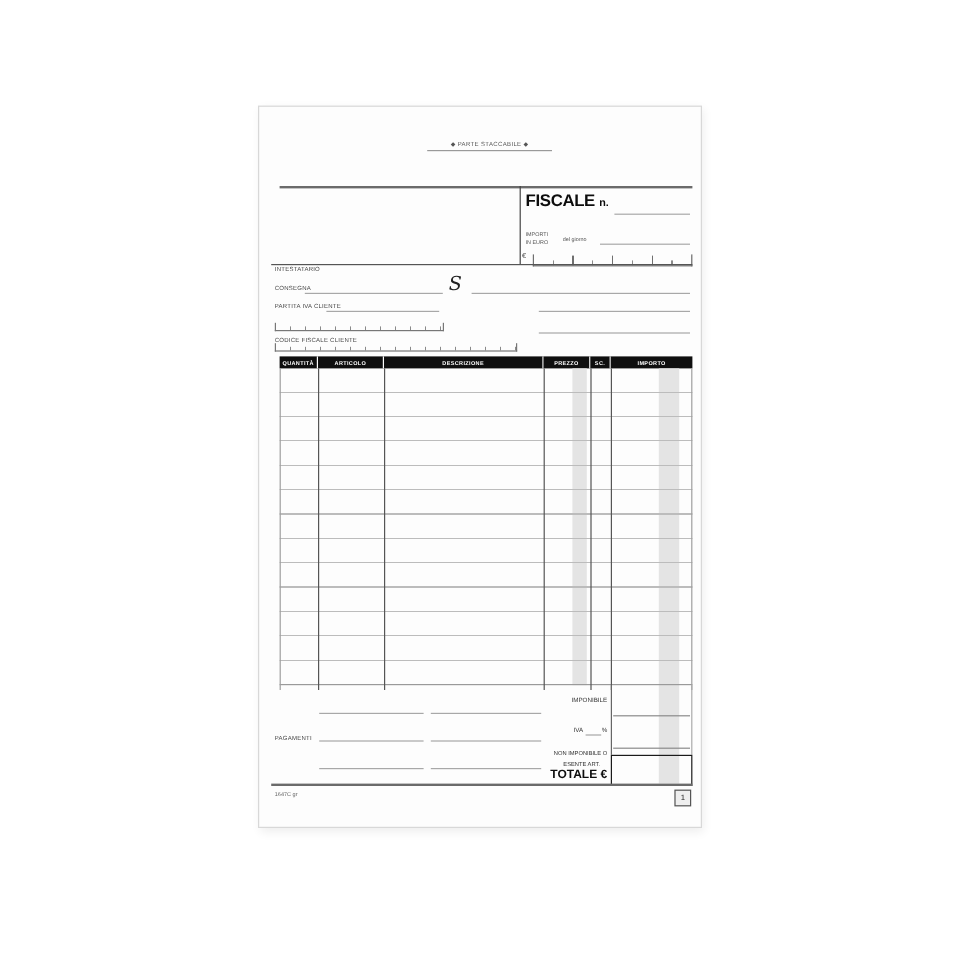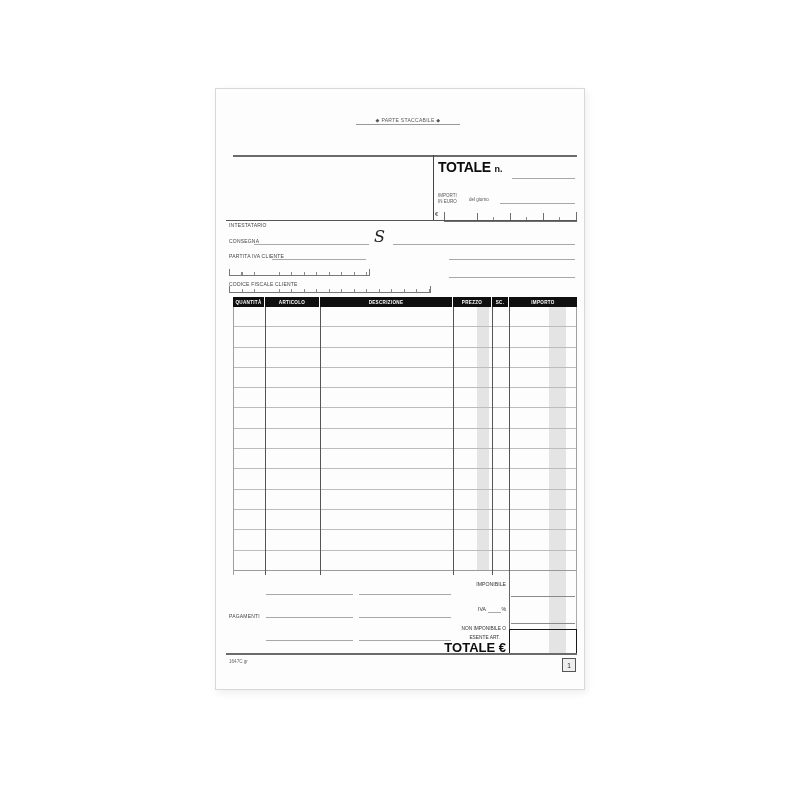--- a/index.html
+++ b/index.html
@@ -37,39 +37,39 @@
       border-right:1px solid #fdfdfd;white-space:nowrap;overflow:hidden;}
   .thead .cell:last-child{border-right:none;}
   .tbody{position:absolute;left:17px;top:218px;width:344px;height:264px;
       border-bottom:1px solid #9a9a9a;box-sizing:border-box;
       background-image:repeating-linear-gradient(180deg, transparent 0 19.3px, #bcbcbc 19.3px 20.3px);}
   .vline{position:absolute;width:1px;background:#555;top:218px;height:268px;}
   .vline.edge{background:#9f9f9f;}
   .strip{position:absolute;background:#e4e4e4;}
   
   .tot-lbl{position:absolute;font-size:5.2px;color:#333;text-align:right;white-space:nowrap;}
-  .totale{position:absolute;font-size:13px;font-weight:bold;color:#0d0d0d;white-space:nowrap;}
+  .totale{position:absolute;font-size:10px;font-weight:bold;color:#0d0d0d;white-space:nowrap;}
   .totale-box{position:absolute;left:293px;top:540px;width:68px;height:26px;border:1.5px solid #1a1a1a;box-sizing:border-box;}
   .footer-code{position:absolute;left:13px;top:570px;font-size:4.6px;color:#666;white-space:nowrap;}
   .page-box{position:absolute;left:346px;top:569px;width:12px;height:12px;border:1px solid #555;background:#eeeeee;
       font-size:6.5px;color:#222;display:flex;align-items:center;justify-content:center;}
 </style>
 </head>
 <body>
 
 <div class="canvas">
   <div class="sheet">
 
     <div class="tear">◆  PARTE STACCABILE  ◆</div>
 
     <div class="rule" style="left:17px;top:66px;width:344px;height:2px;"></div>
     <div class="rule" style="left:217px;top:66px;width:1px;height:65px;background:#444;"></div>
 
     <div class="fattura-title">
-      <span>TOTALE</span>
+      <span>FISCALE</span>
       <span class="n">n.</span>
     </div>
     <div class="line light" style="left:296px;top:89px;width:63px;"></div>
 
     <div class="smallstack">
       <div>IMPORTI</div>
       <div>IN EURO</div>
     </div>
     <div class="delgiorno">del giorno</div>
     <div class="line light" style="left:284px;top:114px;width:75px;"></div>

